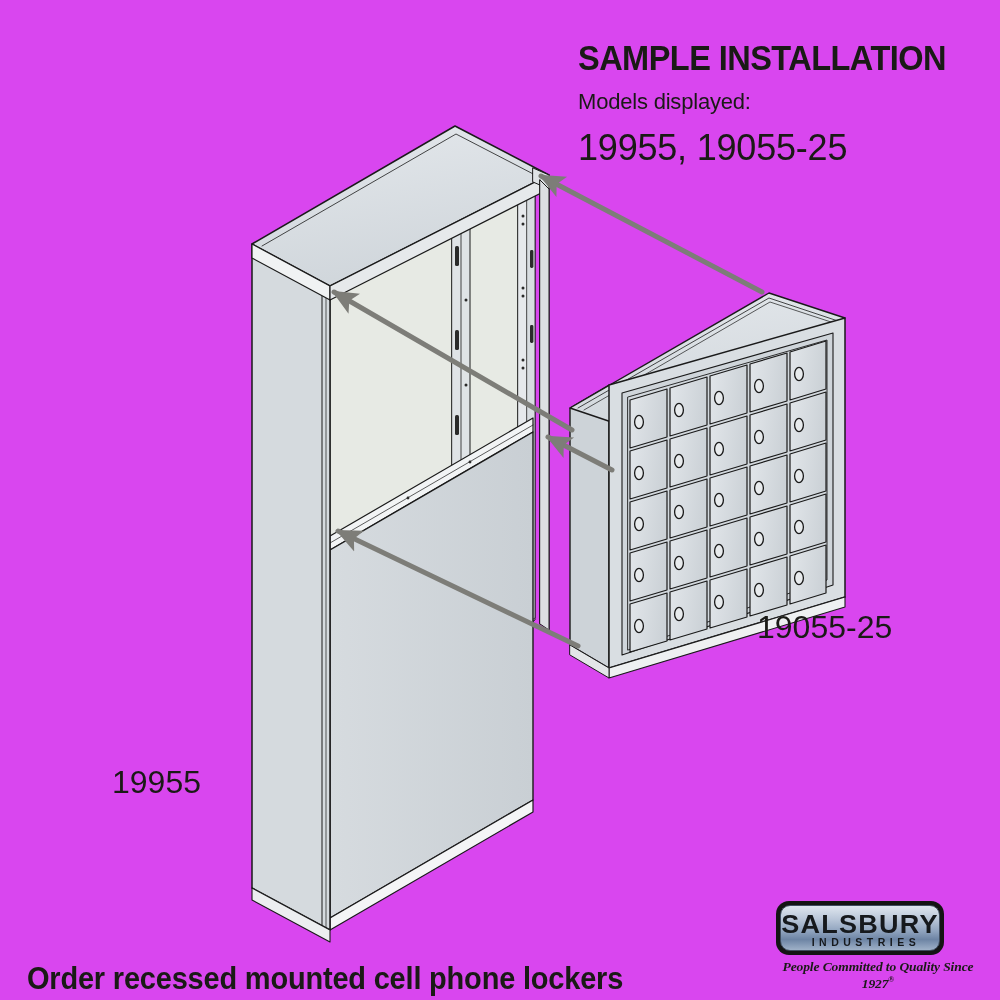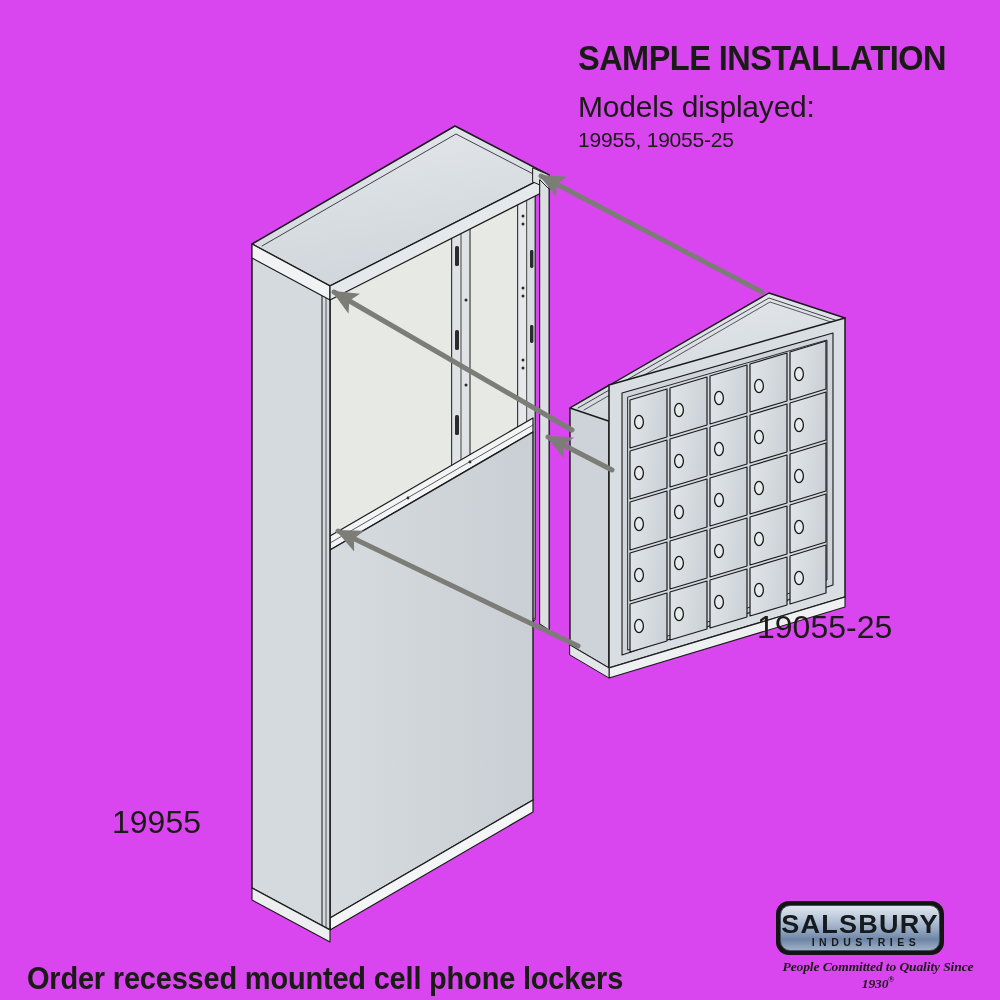--- a/index.html
+++ b/index.html
@@ -33,32 +33,31 @@
   #title {
     left: 578px; top: 38px;
     font-size: 35px;
     font-weight: bold;
     letter-spacing: -0.6px;
     transform: scaleX(0.93);
     transform-origin: left top;
   }
   #models-label {
     left: 578px; top: 90px;
-    font-size: 30px;
+    font-size: 22px;
     letter-spacing: -0.2px;
   }
   #models-value {
     left: 578px; top: 128px;
-    font-size: 21px;
+    font-size: 36px;
     letter-spacing: -0.2px;
   }
   #label-left {
     left: 112px; top: 765px;
     font-size: 32px;
-    margin-top: 40px;
   }
   #label-right {
     left: 757px; top: 610px;
     font-size: 32px;
   }
   #footnote {
     left: 27px; top: 893px;
     font-size: 30.5px;
     font-weight: bold;
     letter-spacing: -0.2px;
@@ -339,16 +338,16 @@
     
   </div>
 
   <div id="logo">
     <div id="logo-plate">
       <div id="logo-inner">
         <div id="logo-word">SALSBURY</div>
         <div id="logo-sub">INDUSTRIES</div>
       </div>
     </div>
-    <div id="logo-tag"><span>People Committed to Quality Since 1930</span><sup>®</sup></div>
+    <div id="logo-tag"><span>People Committed to Quality Since 1927</span><sup>®</sup></div>
   </div>
 
 </div>
 
 </body></html>

